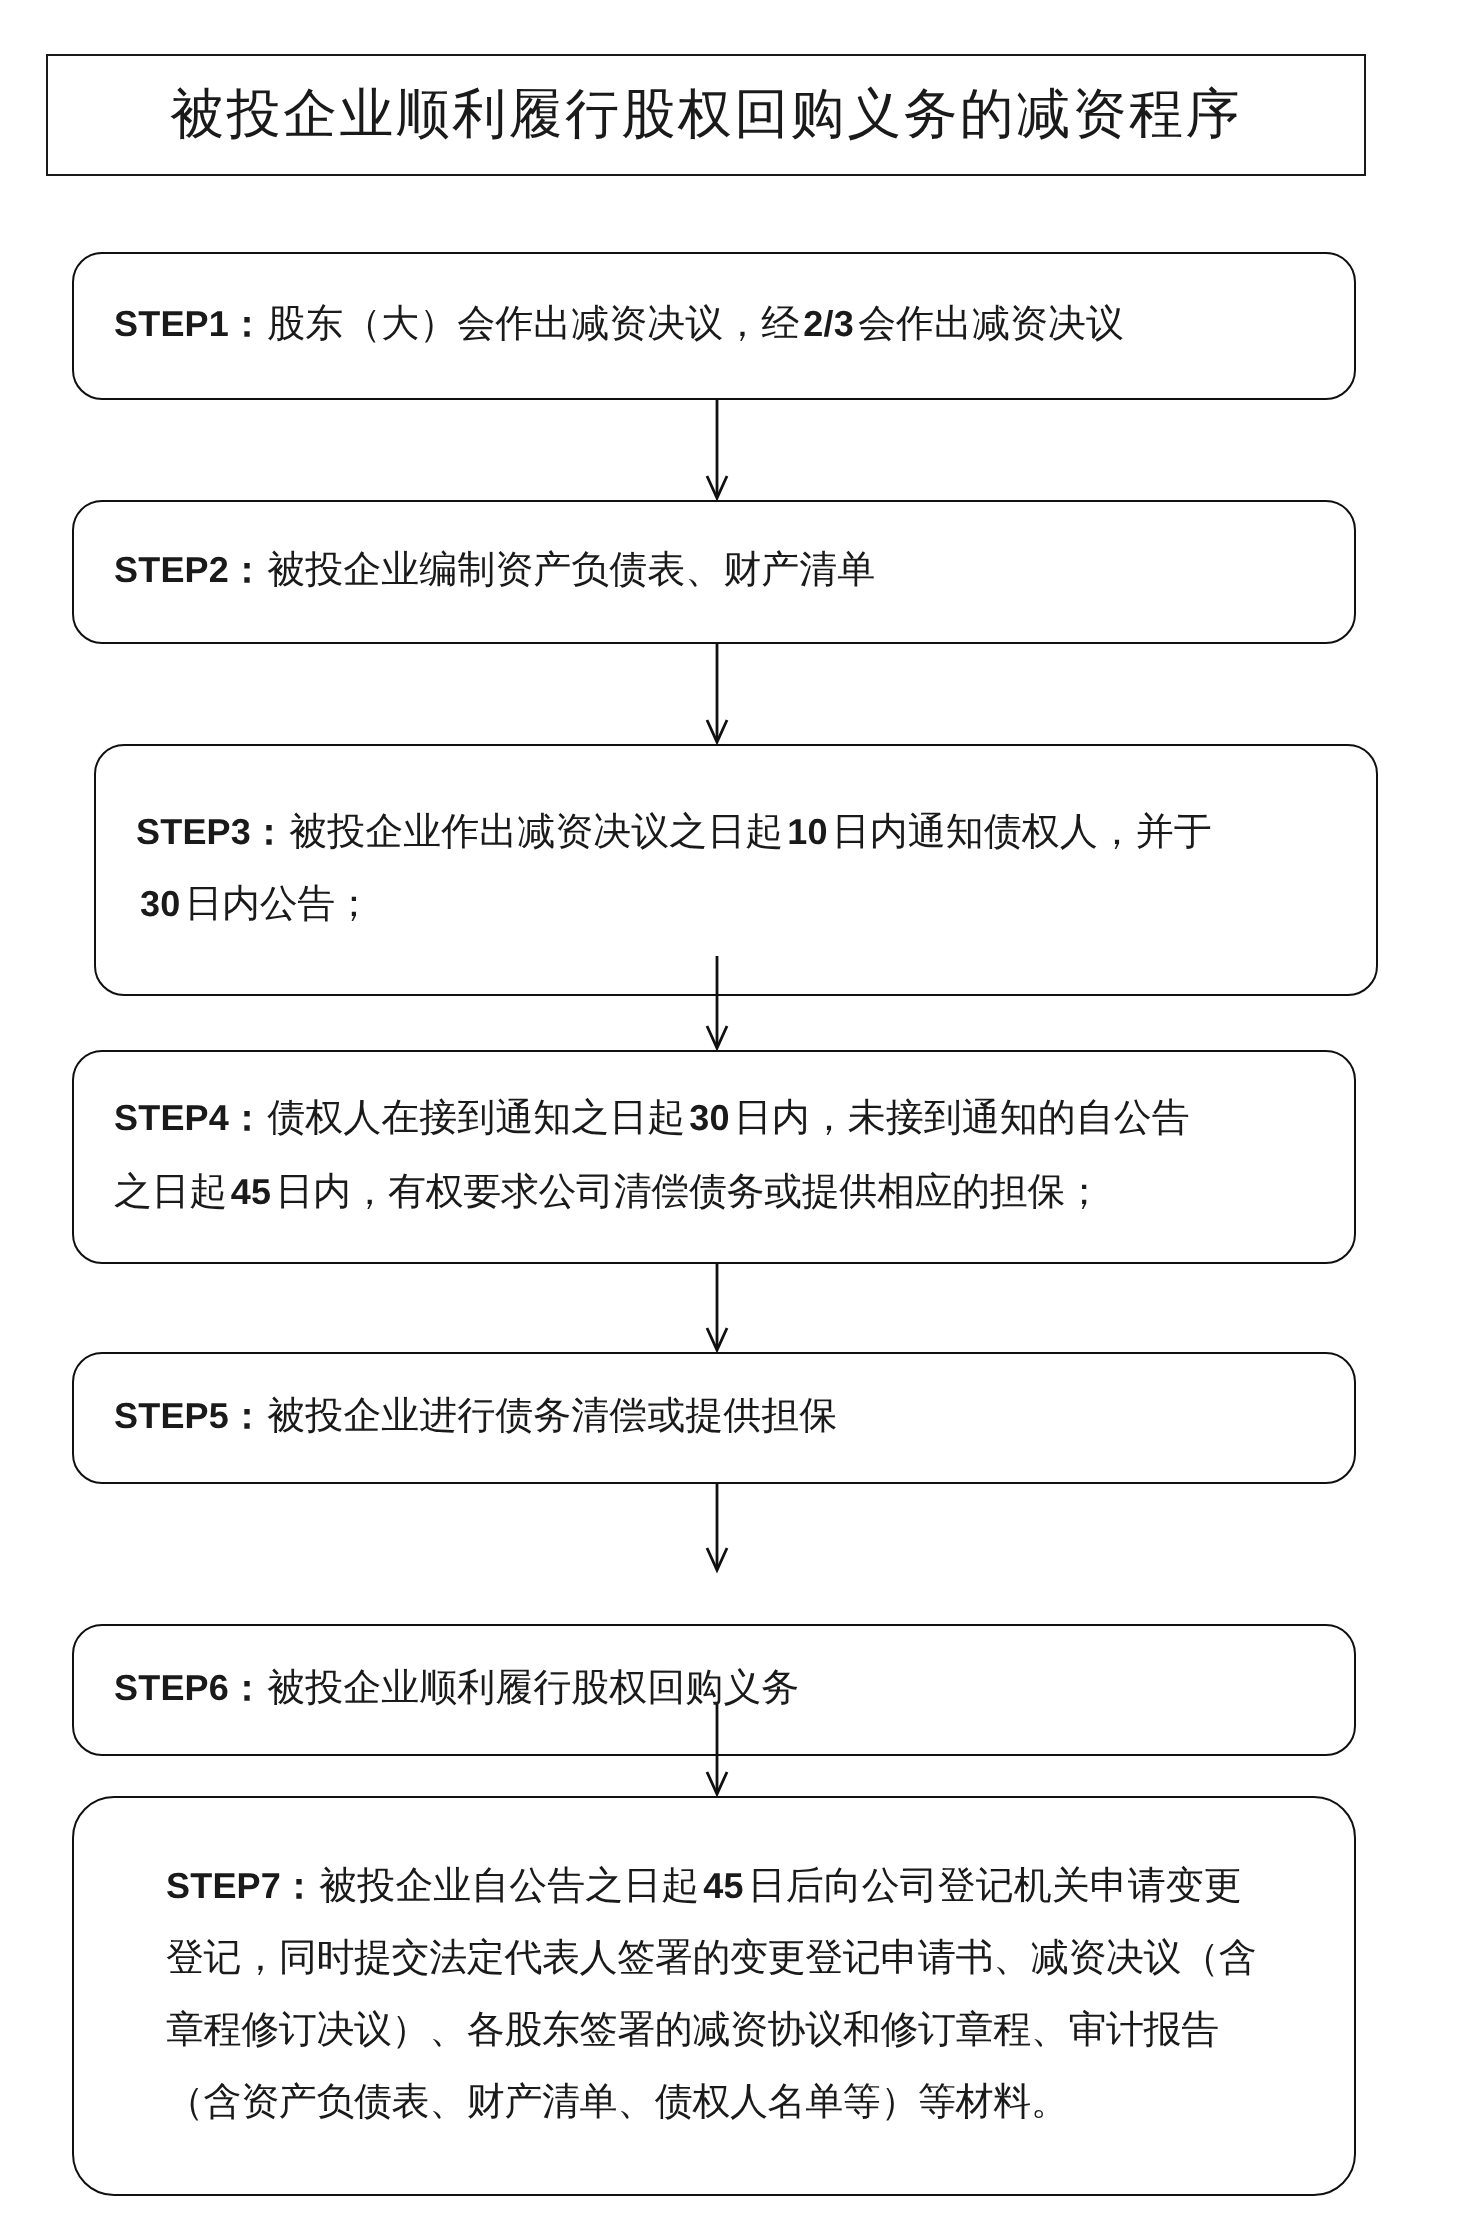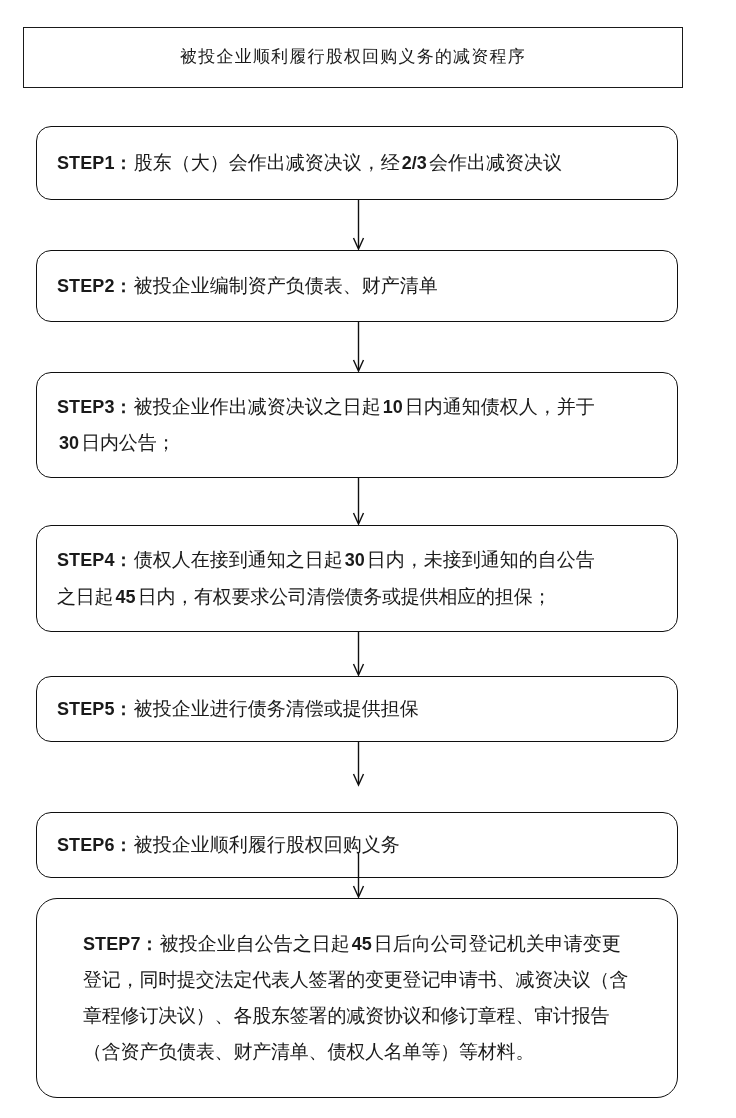--- a/index.html
+++ b/index.html
@@ -35,21 +35,21 @@
     box-sizing: border-box;
     border: 1.6px solid #1a1a1a;
     border-radius: 0;
     display: flex;
     align-items: center;
     justify-content: center;
     background: #ffffff;
   }
   .title-text {
     font-family: "Liberation Serif", "DejaVu Serif", serif;
-    font-size: 17px;
+    font-size: 27px;
     letter-spacing: 1.2px;
     color: #1a1a1a;
     line-height: 1.3;
     white-space: nowrap;
   }
 
   
   .step-box {
     position: absolute;
     left: 36px;
@@ -126,21 +126,21 @@
       <div class="step-line"><span class="step-tag">STEP2：</span><span class="txt">被投企业编制资产负债表、财产清单</span></div>
     </div>
 
   <div class="connector" style="top:322px; height:50px;">
     <svg viewBox="0 0 13 50" preserveAspectRatio="none">
       <line x1="6.5" y1="0" x2="6.5" y2="48" stroke="#101010" stroke-width="1.4"></line>
       <polyline points="1.5,38 6.5,49 11.5,38" fill="none" stroke="#101010" stroke-width="1.4"></polyline>
     </svg>
   </div>
 
-  <div class="step-box" style="top:372px; height:106px;">
+  <div class="step-box" style="top:372px; height:126px;margin-left:11px;">
       <div class="step-line"><span class="step-tag">STEP3：</span><span class="txt">被投企业作出减资决议之日起</span><span class="num">10</span><span class="txt">日内通知债权人，并于</span></div>
       <div class="step-line tight"><span class="num">30</span><span class="txt">日内公告；</span></div>
     </div>
 
   <div class="connector" style="top:478px; height:47px;">
     <svg viewBox="0 0 13 47" preserveAspectRatio="none">
       <line x1="6.5" y1="0" x2="6.5" y2="45" stroke="#101010" stroke-width="1.4"></line>
       <polyline points="1.5,35 6.5,46 11.5,35" fill="none" stroke="#101010" stroke-width="1.4"></polyline>
     </svg>
   </div>

